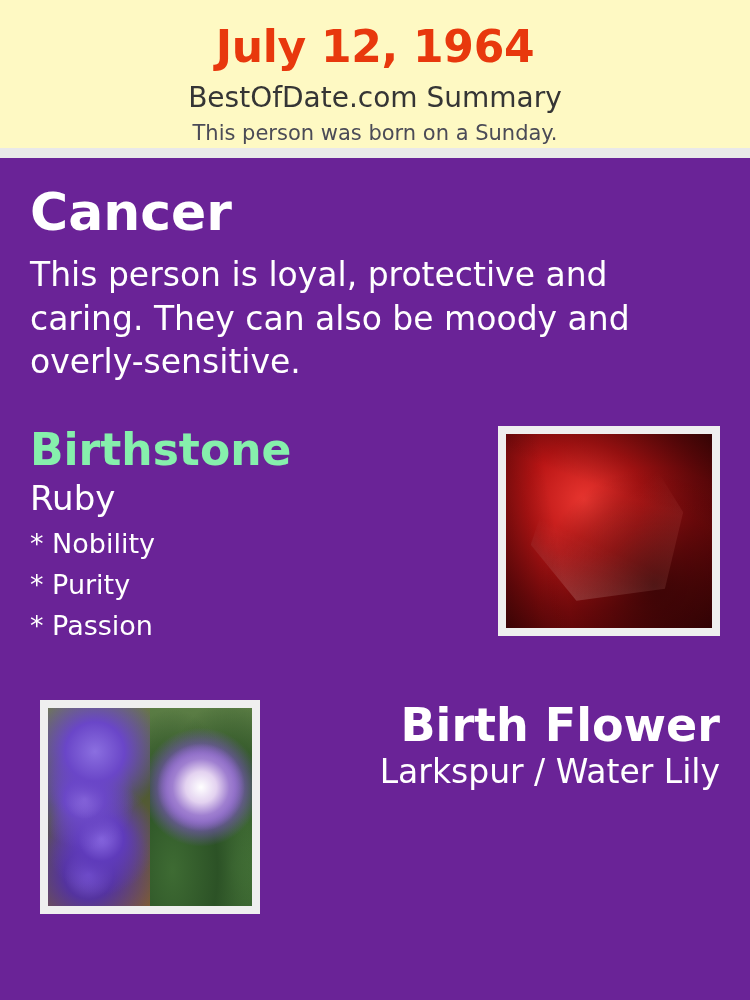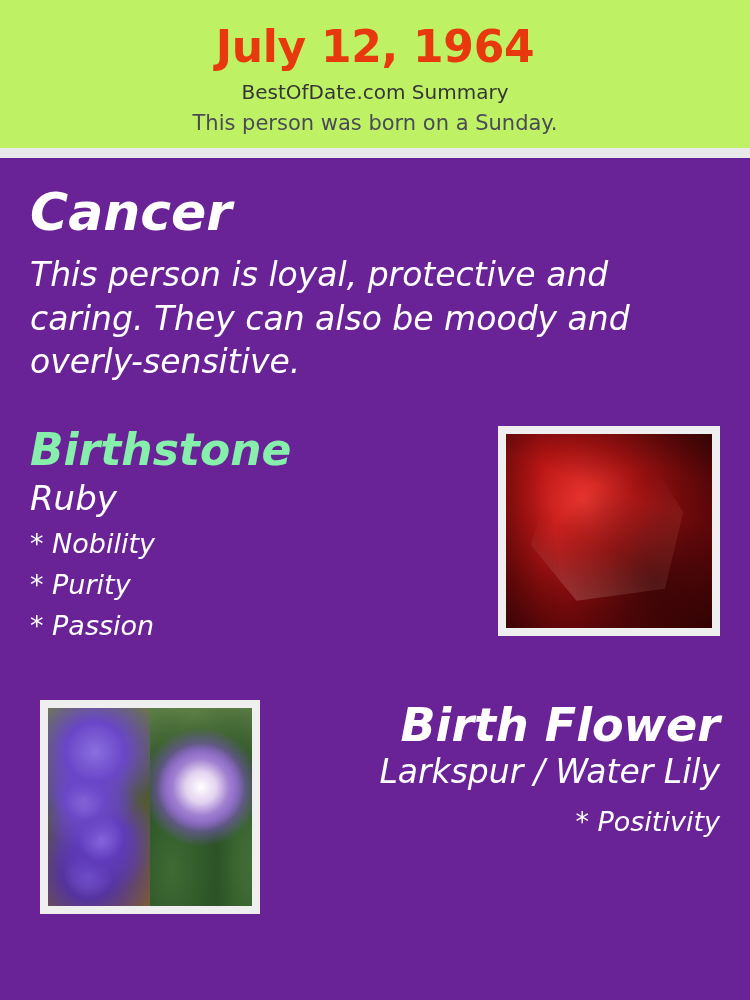--- a/index.html
+++ b/index.html
@@ -15,37 +15,37 @@
   }
   .page {
     width: 750px;
     height: 1000px;
     position: relative;
     background: #ffffff;
   }
 
   
   .header {
-    background: #bef264;
+    background: #fef9c3;
     text-align: center;
     padding: 24px 0 14px 0;
     height: 148px;
     box-sizing: border-box;
   }
   .header-date {
     color: #e8380d;
     font-size: 44px;
     font-weight: bold;
     line-height: 1.05;
     letter-spacing: -0.3px;
     margin: 0;
   }
   .header-sub {
     color: #353535;
-    font-size: 20px;
+    font-size: 28px;
     line-height: 1.25;
     margin: 10px 0 0 0;
     font-weight: normal;
   }
   .header-note {
     color: #4b4b57;
     font-size: 21px;
     margin: 6px 0 0 0;
     font-weight: normal;
   }
@@ -55,21 +55,20 @@
     width: 100%;
   }
 
   
   .panel {
     background: #6a2397;
     padding: 26px 30px 0 30px;
     box-sizing: border-box;
     height: 842px;
     position: relative;
-    font-style: italic;
   }
 
   .sign-title {
     color: #ffffff;
     font-size: 52px;
     font-weight: bold;
     margin: 0 0 12px 0;
     line-height: 1.1;
   }
   .sign-desc {
@@ -262,19 +261,18 @@
       <div class="flower-photo-wrap photo-frame">
         <div class="flower-photo">
           <div class="flower-half larkspur"></div>
           <div class="flower-half waterlily"></div>
         </div>
       </div>
       <div class="flower-text">
         <div class="flower-title">Birth Flower</div>
         <div class="flower-value">Larkspur / Water Lily</div>
         <div class="flower-bullets">
-          <div class="bullet">* Positivity</div>
         </div>
       </div>
     </div>
 
   </div>
 </div>
 
 </body></html>

